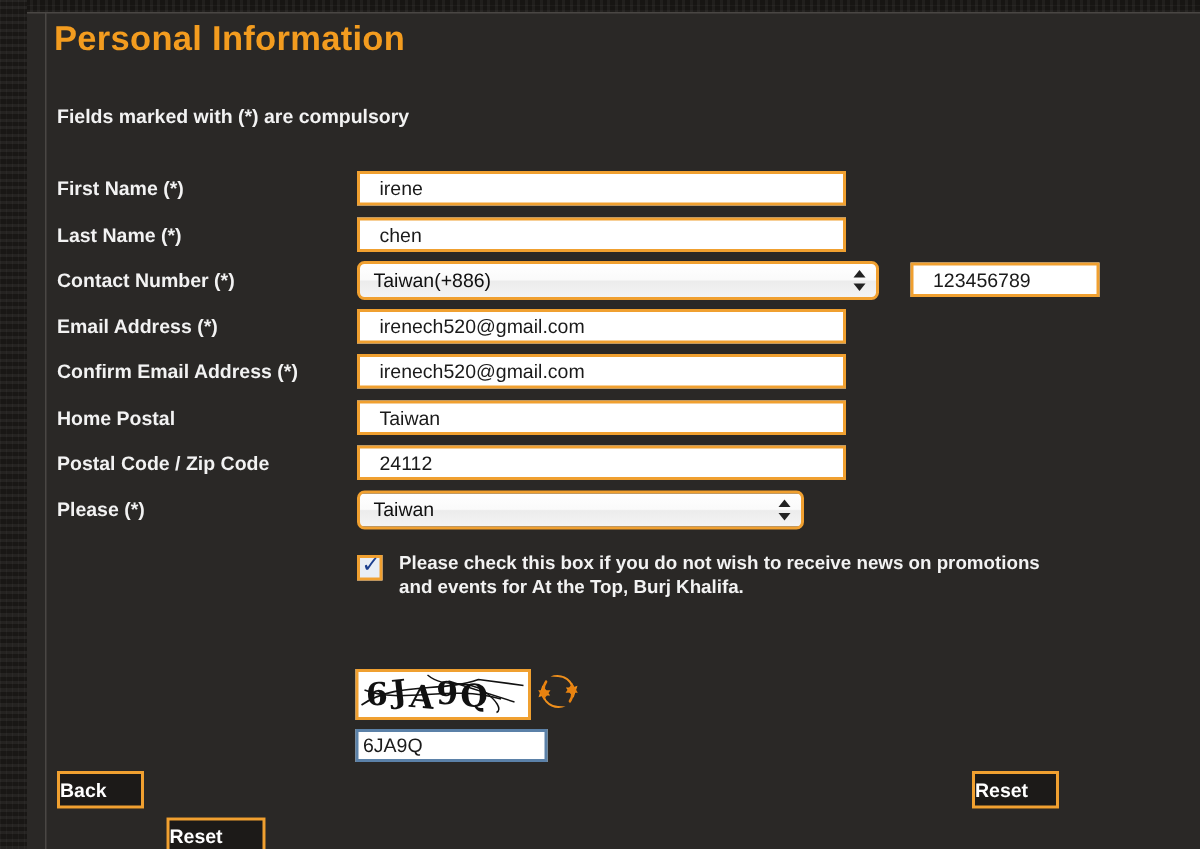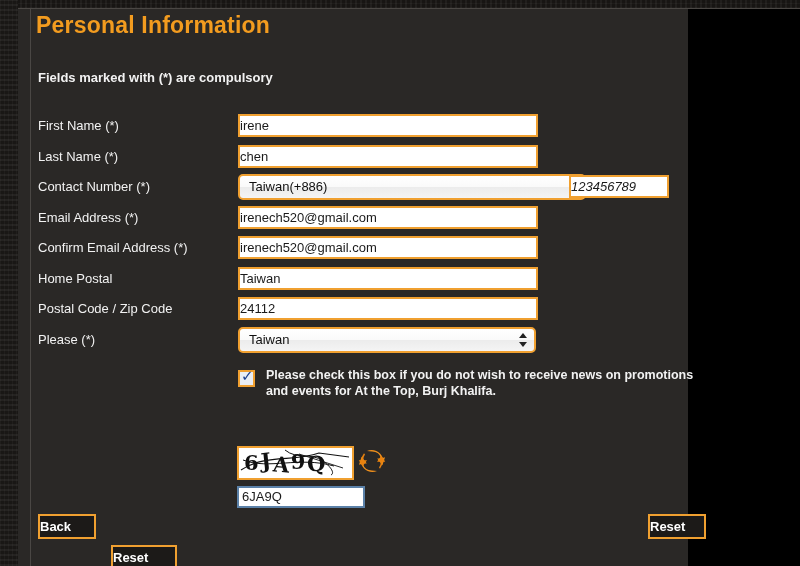--- a/index.html
+++ b/index.html
@@ -9,21 +9,21 @@
   }
   body {
     width: 800px;
     height: 566px;
     overflow: hidden;
     font-family: "Liberation Sans", sans-serif;
   }
 
   #page {
     position: relative;
-    width: 688px;
+    width: 800px;
     height: 566px;
     background: #2a2826;
   }
 
   
   .frame-top {
     position: absolute;
     top: 0; left: 0;
     width: 800px; height: 8px;
     background-color: #171513;
@@ -106,45 +106,44 @@
   }
   .row {
     position: relative;
     height: 30.5px;
   }
   .row-label {
     position: absolute;
     left: 7px;
     top: 5px;
     font-size: 13px;
-    font-weight: normal;
+    font-weight: bold;
     color: #f2f2f2;
     white-space: nowrap;
   }
 
   .text-input {
     position: absolute;
     left: 207px;
     top: 1px;
     width: 296px;
     height: 19px;
-    padding: 0 0;
+    padding: 0 13px;
     background: #ffffff;
     border: 2px solid #f0a030;
     color: #1a1a1a;
     font-size: 13px;
     font-family: "Liberation Sans", sans-serif;
     line-height: 19px;
     box-sizing: content-box;
     outline: none;
   }
   .text-input.phone {
-    left: 538px;
+    left: 576px;
     width: 96px;
-    font-style: italic;
   }
 
   .select-box {
     position: absolute;
     left: 207px;
     top: 0px;
     width: 344px;
     height: 22px;
     background: linear-gradient(to bottom, #ffffff 0%, #fafafa 48%, #ececec 52%, #f4f4f4 100%);
     border: 2px solid #f0a030;

